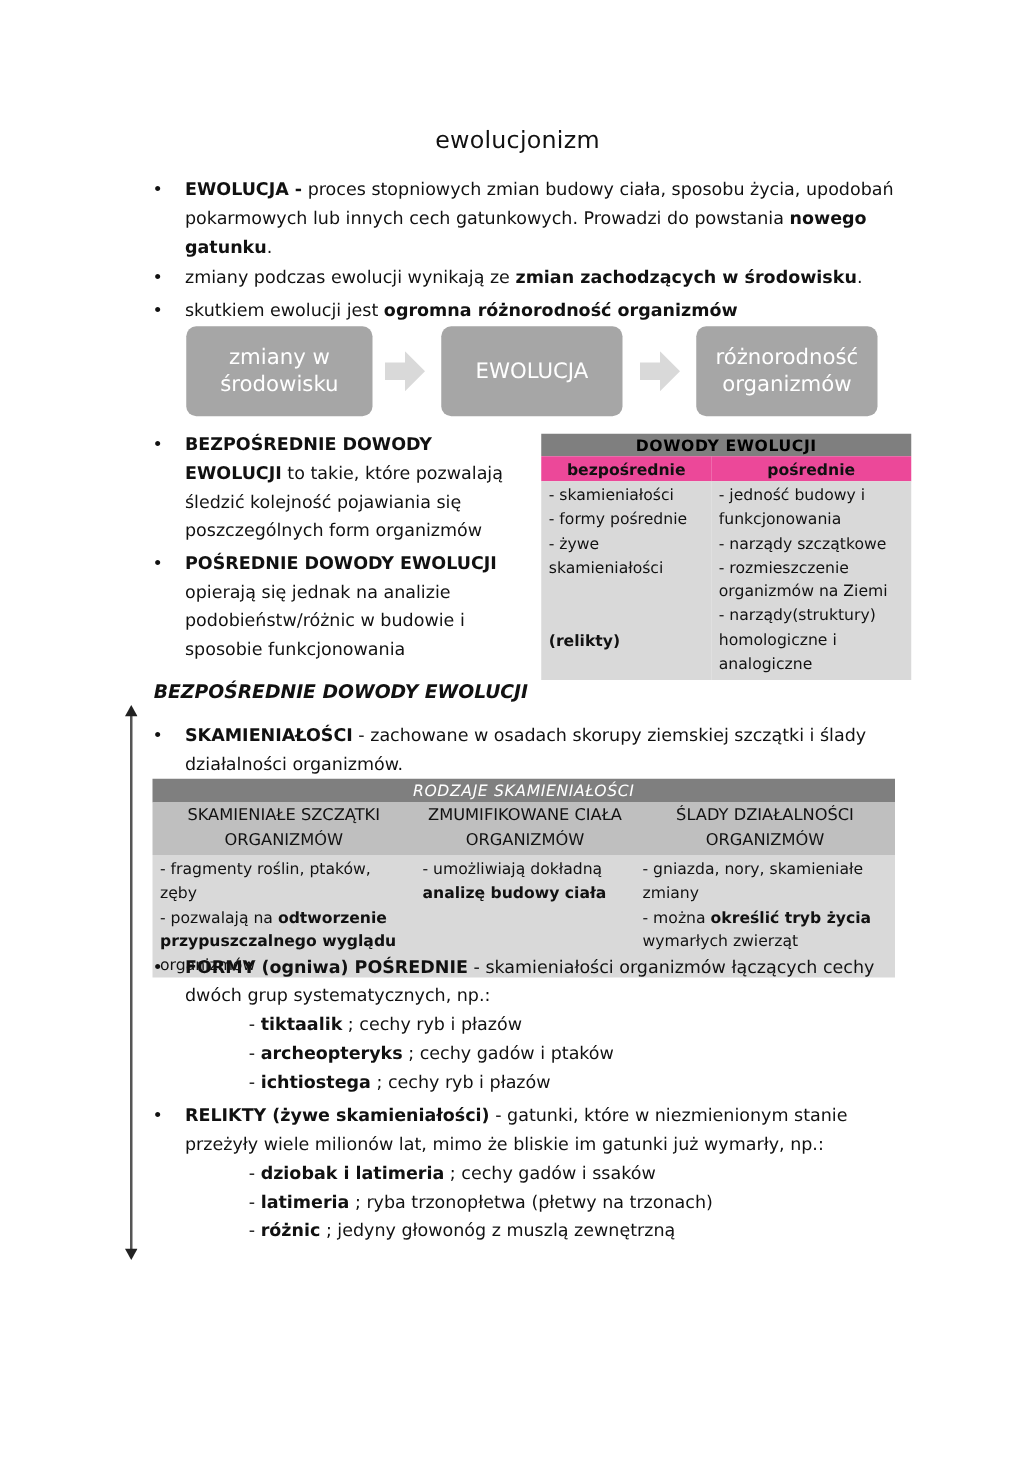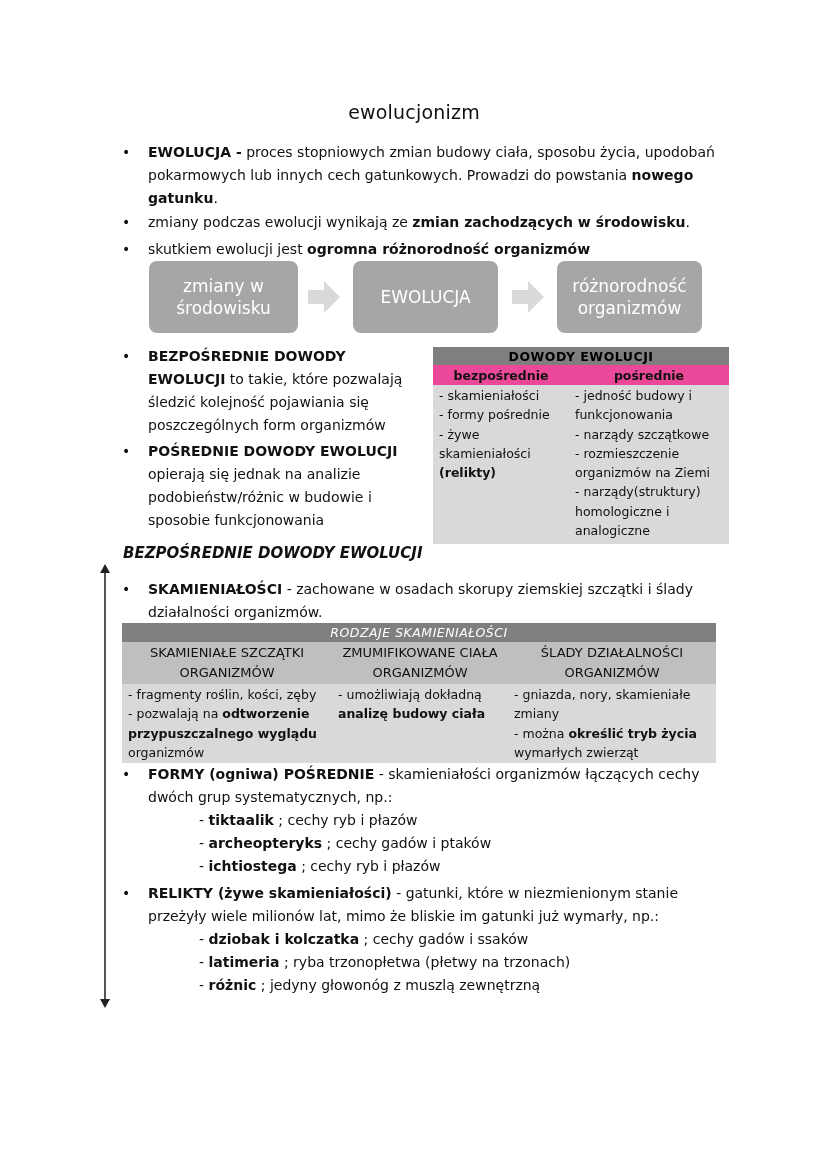--- a/index.html
+++ b/index.html
@@ -2,21 +2,21 @@
 <html><head>
 <meta charset="utf-8">
 <style>
   html, body { margin: 0; padding: 0; background: #ffffff; }
   body { width: 828px; height: 1171px; position: relative; overflow: hidden;
          font-family: "DejaVu Sans", sans-serif; color: #111; }
   .abs { position: absolute; }
   .title { left: 0; width: 828px; top: 101px; text-align: center; font-size: 19px; font-weight: normal; letter-spacing: 0.2px; }
   .bullet { position: absolute; font-size: 14px; line-height: 23px; }
   .bullet .dot { position: absolute; left: -26px; top: 0; font-size: 14px; }
-  .b { font-weight: bold; }
+  .b { font-weight: bold; margin-top: 40px; }
   .flow-box { position: absolute; background: #a6a6a6; border-radius: 8px; color: #fff;
               display: flex; align-items: center; justify-content: center; text-align: center;
               font-size: 17px; line-height: 22px; }
   .flow-arrow { position: absolute; width: 32px; height: 32px; }
   table { border-collapse: collapse; }
   .t1 { position: absolute; left: 433px; top: 347px; width: 296px; font-size: 12.5px; }
   .t1 .hdr td { background: #7f7f7f; color: #000000; text-align: center; font-weight: bold; height: 18px; padding: 0; letter-spacing: 0.5px; }
   .t1 .sub td { background: #ec4899; text-align: center; font-weight: bold; height: 20px; padding: 0; }
   .t1 .body td { background: #d9d9d9; vertical-align: top; padding: 1px 6px 4px 6px; line-height: 19.3px; }
   .t2 { position: absolute; left: 122px; top: 623px; width: 594px; font-size: 12.5px; }
@@ -111,21 +111,21 @@
       <tr class="hdr">
         <td colspan="3">RODZAJE SKAMIENIAŁOŚCI</td>
       </tr>
   <tr class="sub">
     <td style="width:210px;"><span>SKAMIENIAŁE SZCZĄTKI ORGANIZMÓW</span></td>
     <td style="width:176px;"><span>ZMUMIFIKOWANE CIAŁA ORGANIZMÓW</span></td>
     <td><span>ŚLADY DZIAŁALNOŚCI ORGANIZMÓW</span></td>
   </tr>
   <tr class="body">
     <td>
-      <div>- fragmenty roślin, kości, zęby</div>
+      <div>- fragmenty roślin, ptaków, zęby</div>
       <div><span>- pozwalają na </span><span class="b">odtworzenie przypuszczalnego wyglądu</span><span> organizmów</span></div>
     </td>
     <td>
       <span>- umożliwiają dokładną </span><span class="b">analizę budowy ciała</span>
     </td>
     <td>
       <div>- gniazda, nory, skamieniałe zmiany</div>
       <div><span>- można </span><span class="b">określić tryb życia</span><span> wymarłych zwierząt</span></div>
     </td>
   </tr>
@@ -137,15 +137,15 @@
   <span class="b">FORMY (ogniwa) POŚREDNIE</span><span> - skamieniałości organizmów łączących cechy dwóch grup systematycznych, np.:</span>
 </div>
 <div class="sub-item" style="left:199px; top:809px;"><span>- </span><span class="b">tiktaalik</span><span> ; cechy ryb i płazów</span></div>
 <div class="sub-item" style="left:199px; top:832px;"><span>- </span><span class="b">archeopteryks</span><span> ; cechy gadów i ptaków</span></div>
 <div class="sub-item" style="left:199px; top:855px;"><span>- </span><span class="b">ichtiostega</span><span> ; cechy ryb i płazów</span></div>
 
 <div class="bullet" style="left:148px; top:882px; width:585px;">
   <span class="dot">•</span>
   <span class="b">RELIKTY (żywe skamieniałości)</span><span> - gatunki, które w niezmienionym stanie przeżyły wiele milionów lat, mimo że bliskie im gatunki już wymarły, np.:</span>
 </div>
-<div class="sub-item" style="left:199px; top:928px;"><span>- </span><span class="b">dziobak i kolczatka</span><span> ; cechy gadów i ssaków</span></div>
+<div class="sub-item" style="left:199px; top:928px;"><span>- </span><span class="b">dziobak i latimeria</span><span> ; cechy gadów i ssaków</span></div>
 <div class="sub-item" style="left:199px; top:951px;"><span>- </span><span class="b">latimeria</span><span> ; ryba trzonopłetwa (płetwy na trzonach)</span></div>
 <div class="sub-item" style="left:199px; top:974px;"><span>- </span><span class="b">różnic</span><span> ; jedyny głowonóg z muszlą zewnętrzną</span></div>
 
 </body></html>

